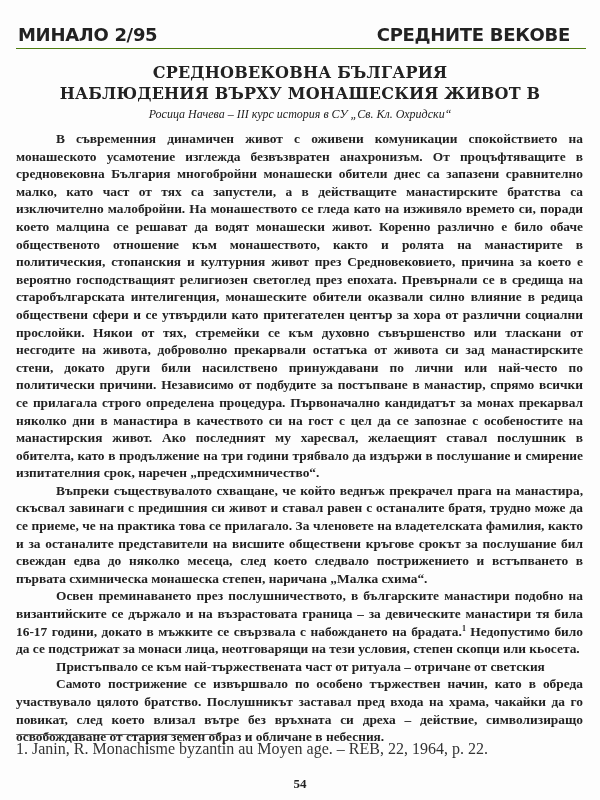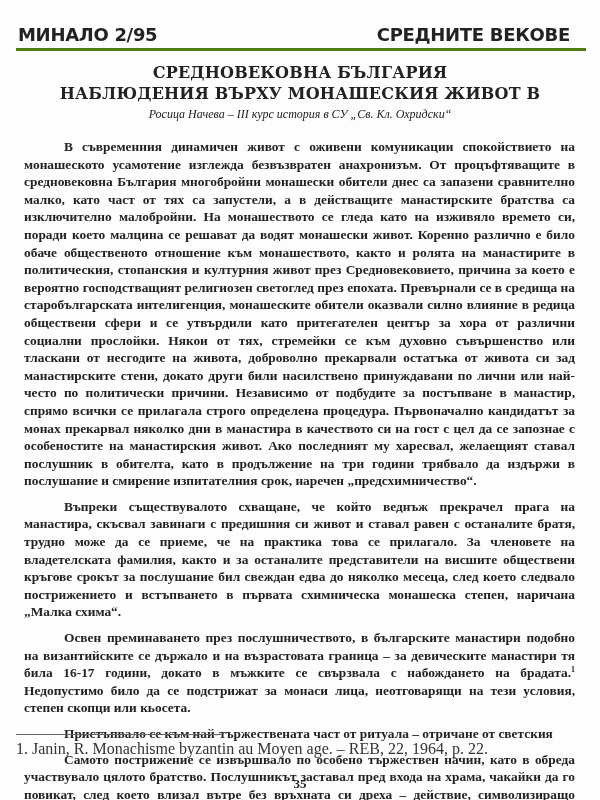--- a/index.html
+++ b/index.html
@@ -19,21 +19,21 @@
       left: 0; top: 0;
       width: 600px; height: 800px;
       background: #fdfdfd;
     }
     .running-head {
       position: absolute;
       left: 16px;
       top: 22px;
       width: 570px;
       height: 26px;
-      border-bottom: 3px solid #4d7c0f;
+      border-bottom: 1px solid #4d7c0f;
       font-family: "DejaVu Sans", sans-serif;
       font-weight: bold;
       font-size: 18px;
       letter-spacing: -0.3px;
       color: #222;
     }
     .running-head .left {
       position: absolute;
       left: 2px;
       top: 2px;
@@ -73,21 +73,21 @@
       top: 130px;
       width: 567px;
       font-family: "Liberation Serif", serif;
       font-size: 13.4px;
       line-height: 17.6px;
       text-align: justify;
       color: #222;
       font-weight: bold;
     }
     .body-text p {
-      margin: 8px;
+      margin: 0;
       text-indent: 40px;
     }
     sup.fn {
       font-size: 8px;
       vertical-align: super;
       line-height: 0;
     }
     .footnote-rule {
       position: absolute;
       left: 16px;
@@ -136,14 +136,14 @@
     <p>В съвременния динамичен живот с оживени комуникации спокойствието на монашеското усамотение изглежда безвъзвратен анахронизъм. От процъфтяващите в средновековна България многобройни монашески обители днес са запазени сравнително малко, като част от тях са запустели, а в действащите манастирските братства са изключително малобройни. На монашеството се гледа като на изживяло времето си, поради което малцина се решават да водят монашески живот. Коренно различно е било обаче общественото отношение към монашеството, както и ролята на манастирите в политическия, стопанския и културния живот през Средновековието, причина за което е вероятно господстващият религиозен светоглед през епохата. Превърнали се в средища на старобългарската интелигенция, монашеските обители оказвали силно влияние в редица обществени сфери и се утвърдили като притегателен център за хора от различни социални прослойки. Някои от тях, стремейки се към духовно съвършенство или тласкани от несгодите на живота, доброволно прекарвали остатъка от живота си зад манастирските стени, докато други били насилствено принуждавани по лични или най-често по политически причини. Независимо от подбудите за постъпване в манастир, спрямо всички се прилагала строго определена процедура. Първоначално кандидатът за монах прекарвал няколко дни в манастира в качеството си на гост с цел да се запознае с особеностите на манастирския живот. Ако последният му харесвал, желаещият ставал послушник в обителта, като в продължение на три години трябвало да издържи в послушание и смирение изпитателния срок, наречен „предсхимничество“.</p>
     <p>Въпреки съществувалото схващане, че който веднъж прекрачел прага на манастира, скъсвал завинаги с предишния си живот и ставал равен с останалите братя, трудно може да се приеме, че на практика това се прилагало. За членовете на владетелската фамилия, както и за останалите представители на висшите обществени кръгове срокът за послушание бил свеждан едва до няколко месеца, след което следвало пострижението и встъпването в първата схимническа монашеска степен, наричана „Малка схима“.</p>
     <p><span>Освен преминаването през послушничеството, в българските манастири подобно на византийските се държало и на възрастовата граница – за девическите манастири тя била 16-17 години, докато в мъжките се свързвала с набождането на брадата.</span><sup class="fn">1</sup><span> Недопустимо било да се подстрижат за монаси лица, неотговарящи на тези условия, степен скопци или кьосета.</span></p>
     <p>Пристъпвало се към най-тържествената част от ритуала – отричане от светския</p>
     <p>Самото пострижение се извършвало по особено тържествен начин, като в обреда участвувало цялото братство. Послушникът заставал пред входа на храма, чакайки да го повикат, след което влизал вътре без връхната си дреха – действие, символизиращо освобождаване от стария земен образ и обличане в небесния.</p>
   </div>
 
   <div class="footnote-rule"></div>
   <div class="footnote">1. Janin, R. Monachisme byzantin au Moyen age. – REB, 22, 1964, p. 22.</div>
 
-  <div class="page-number">35</div>
+  <div class="page-number">54</div>
 </div>
 
 </body></html>

